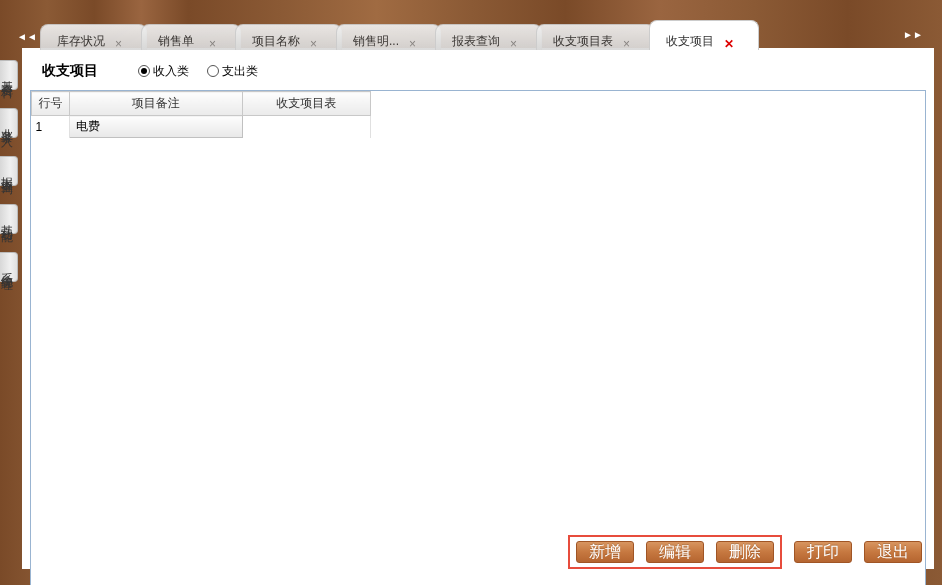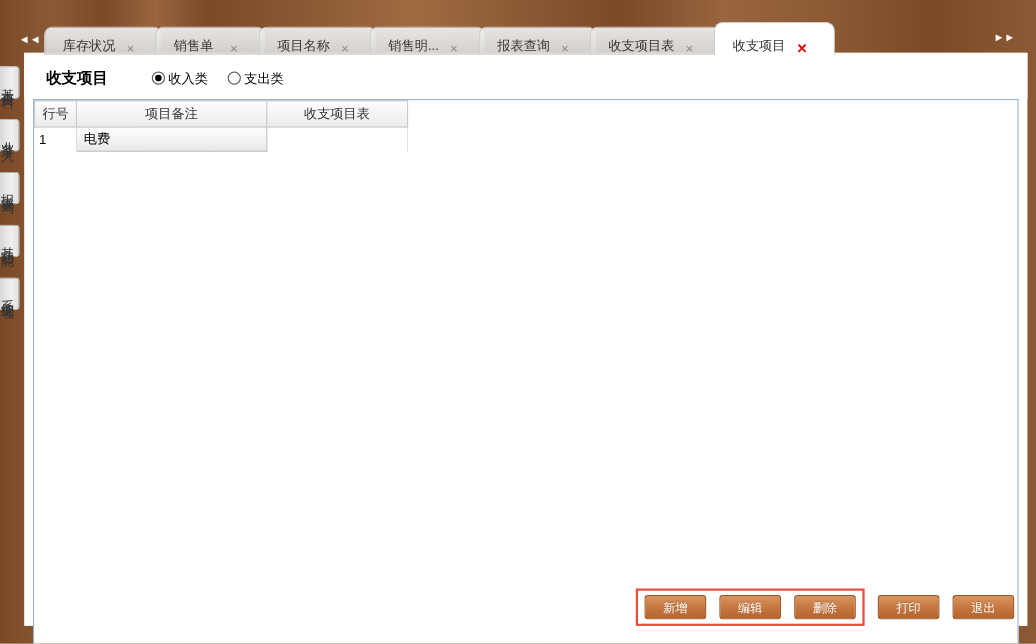--- a/index.html
+++ b/index.html
@@ -209,21 +209,21 @@
       display: flex;
       gap: 12px;
     }
     .btn {
       min-width: 56px;
       height: 22px;
       background: linear-gradient(180deg, #d89560 0%, #c67840 50%, #b56530 100%);
       border: 1px solid #a05525;
       border-radius: 3px;
       color: #fff;
-      font-size: 11px;
+      font-size: 16px;
       display: flex;
       align-items: center;
       justify-content: center;
       cursor: pointer;
       padding: 0 12px;
       text-shadow: 0 -1px 0 rgba(0,0,0,0.2);
     }
   </style>
 </head>
 <body>

